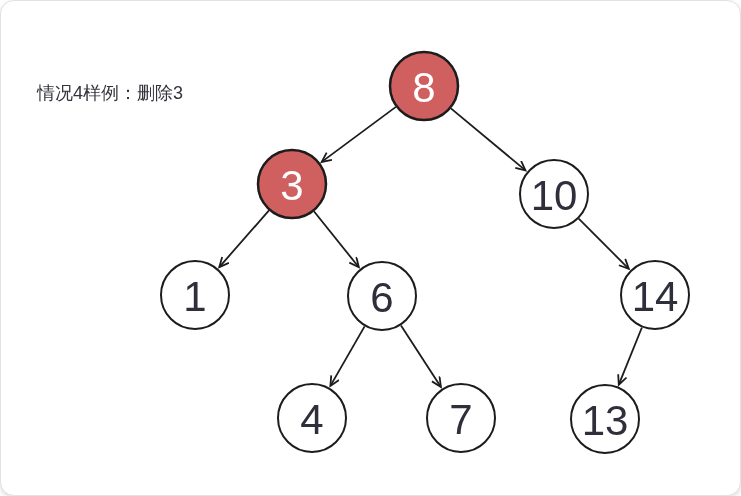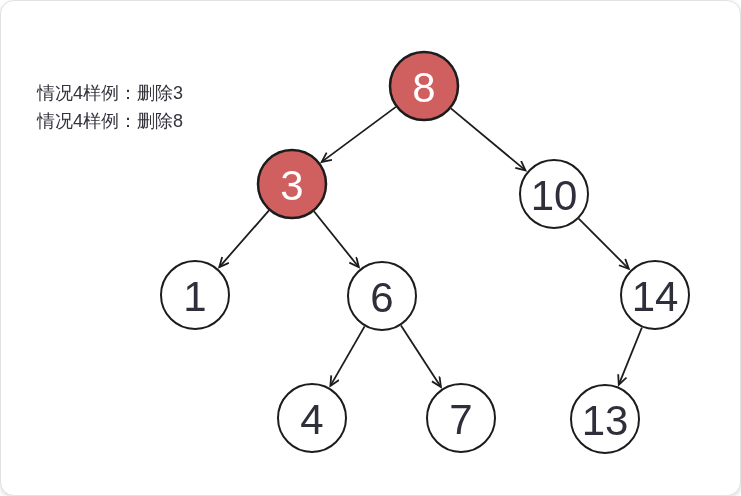--- a/index.html
+++ b/index.html
@@ -40,21 +40,20 @@
     font-size: 42px;
     text-anchor: middle;
   }
 </style>
 </head>
 <body>
 
 <div class="card">
   <div class="annotation" style="color: rgb(51, 51, 60); text-align: right;">
     <div>情况4样例：删除3</div>
-    <div>情况4样例：删除8</div>
   </div>
 
   <svg class="tree-svg" id="tree-svg" viewBox="0 0 741 496">
     <defs>
       <marker id="arrow" markerUnits="userSpaceOnUse" markerWidth="14" markerHeight="12" refX="11" refY="5" orient="auto">
         <path id="arrowhead-path" d="M1.5,0.5 L11,5 L1.5,9.5" fill="none" stroke-width="1.8" stroke="#1c1c1c"></path>
       </marker>
     </defs>
     <g id="edges-layer">
         <line x1="394.9" y1="105.9" x2="320.7" y2="160.9" stroke="#1c1c1c" stroke-width="1.8" marker-end="url(#arrow)"></line>

